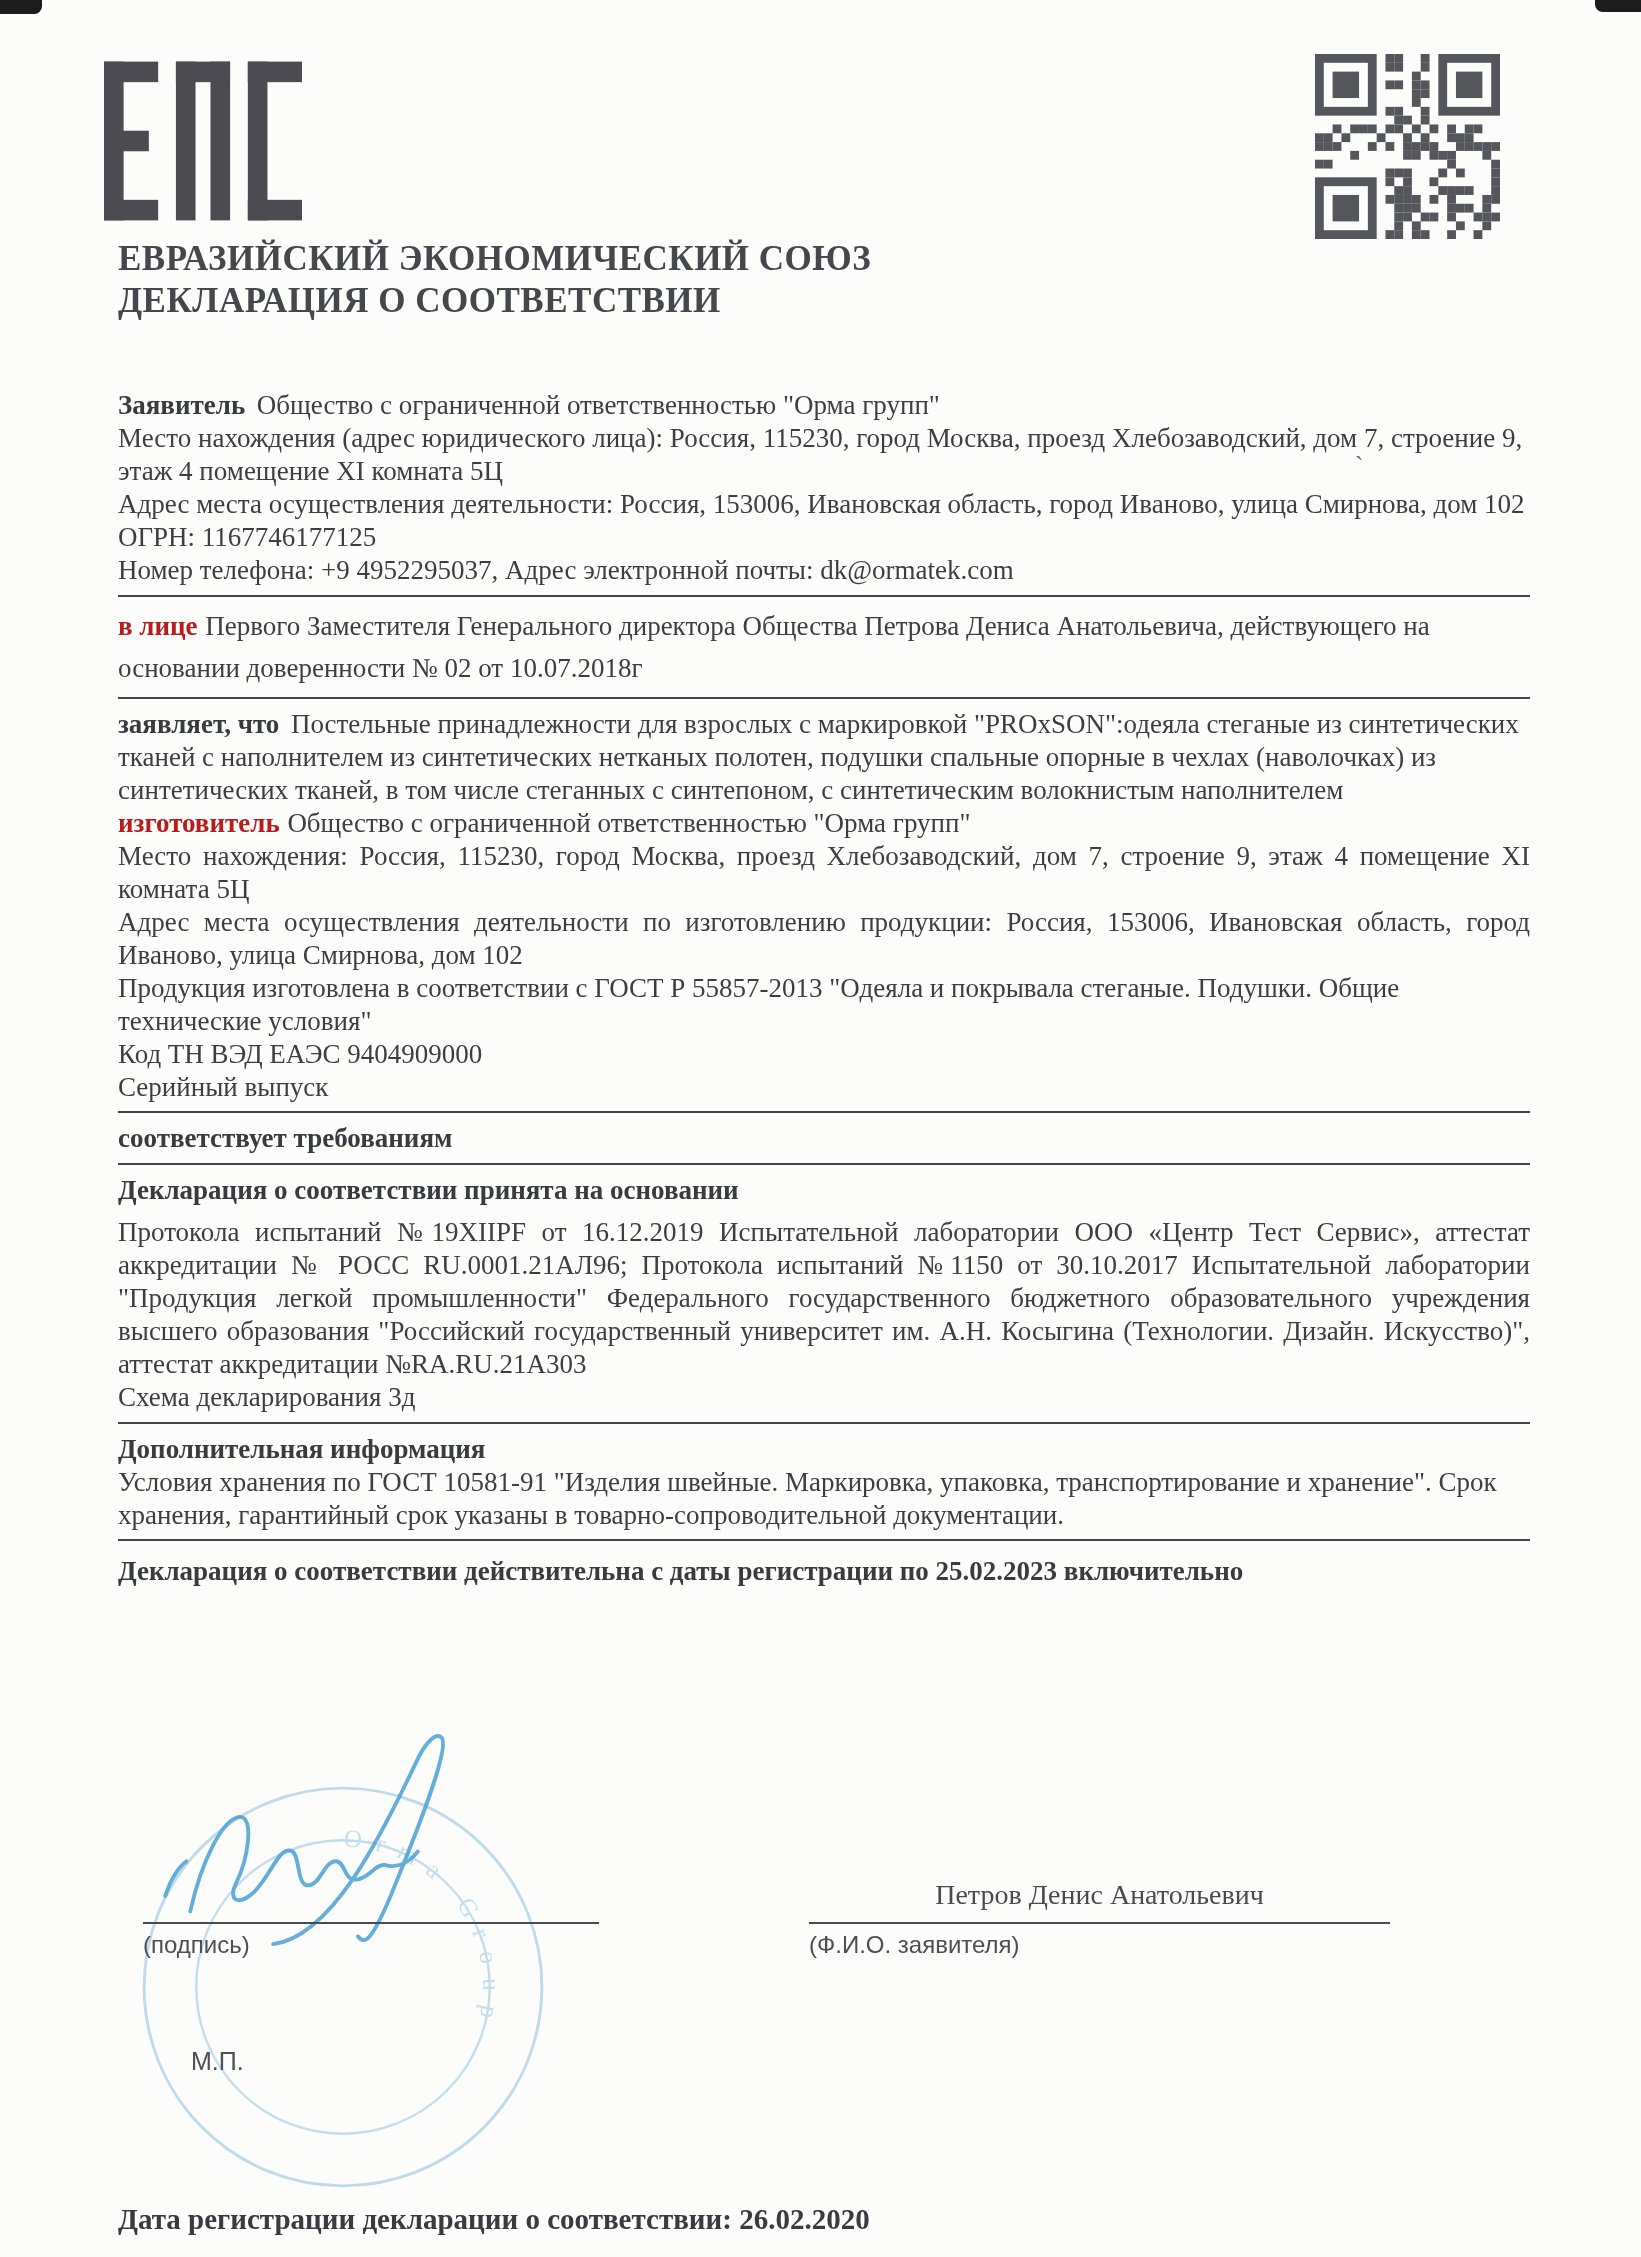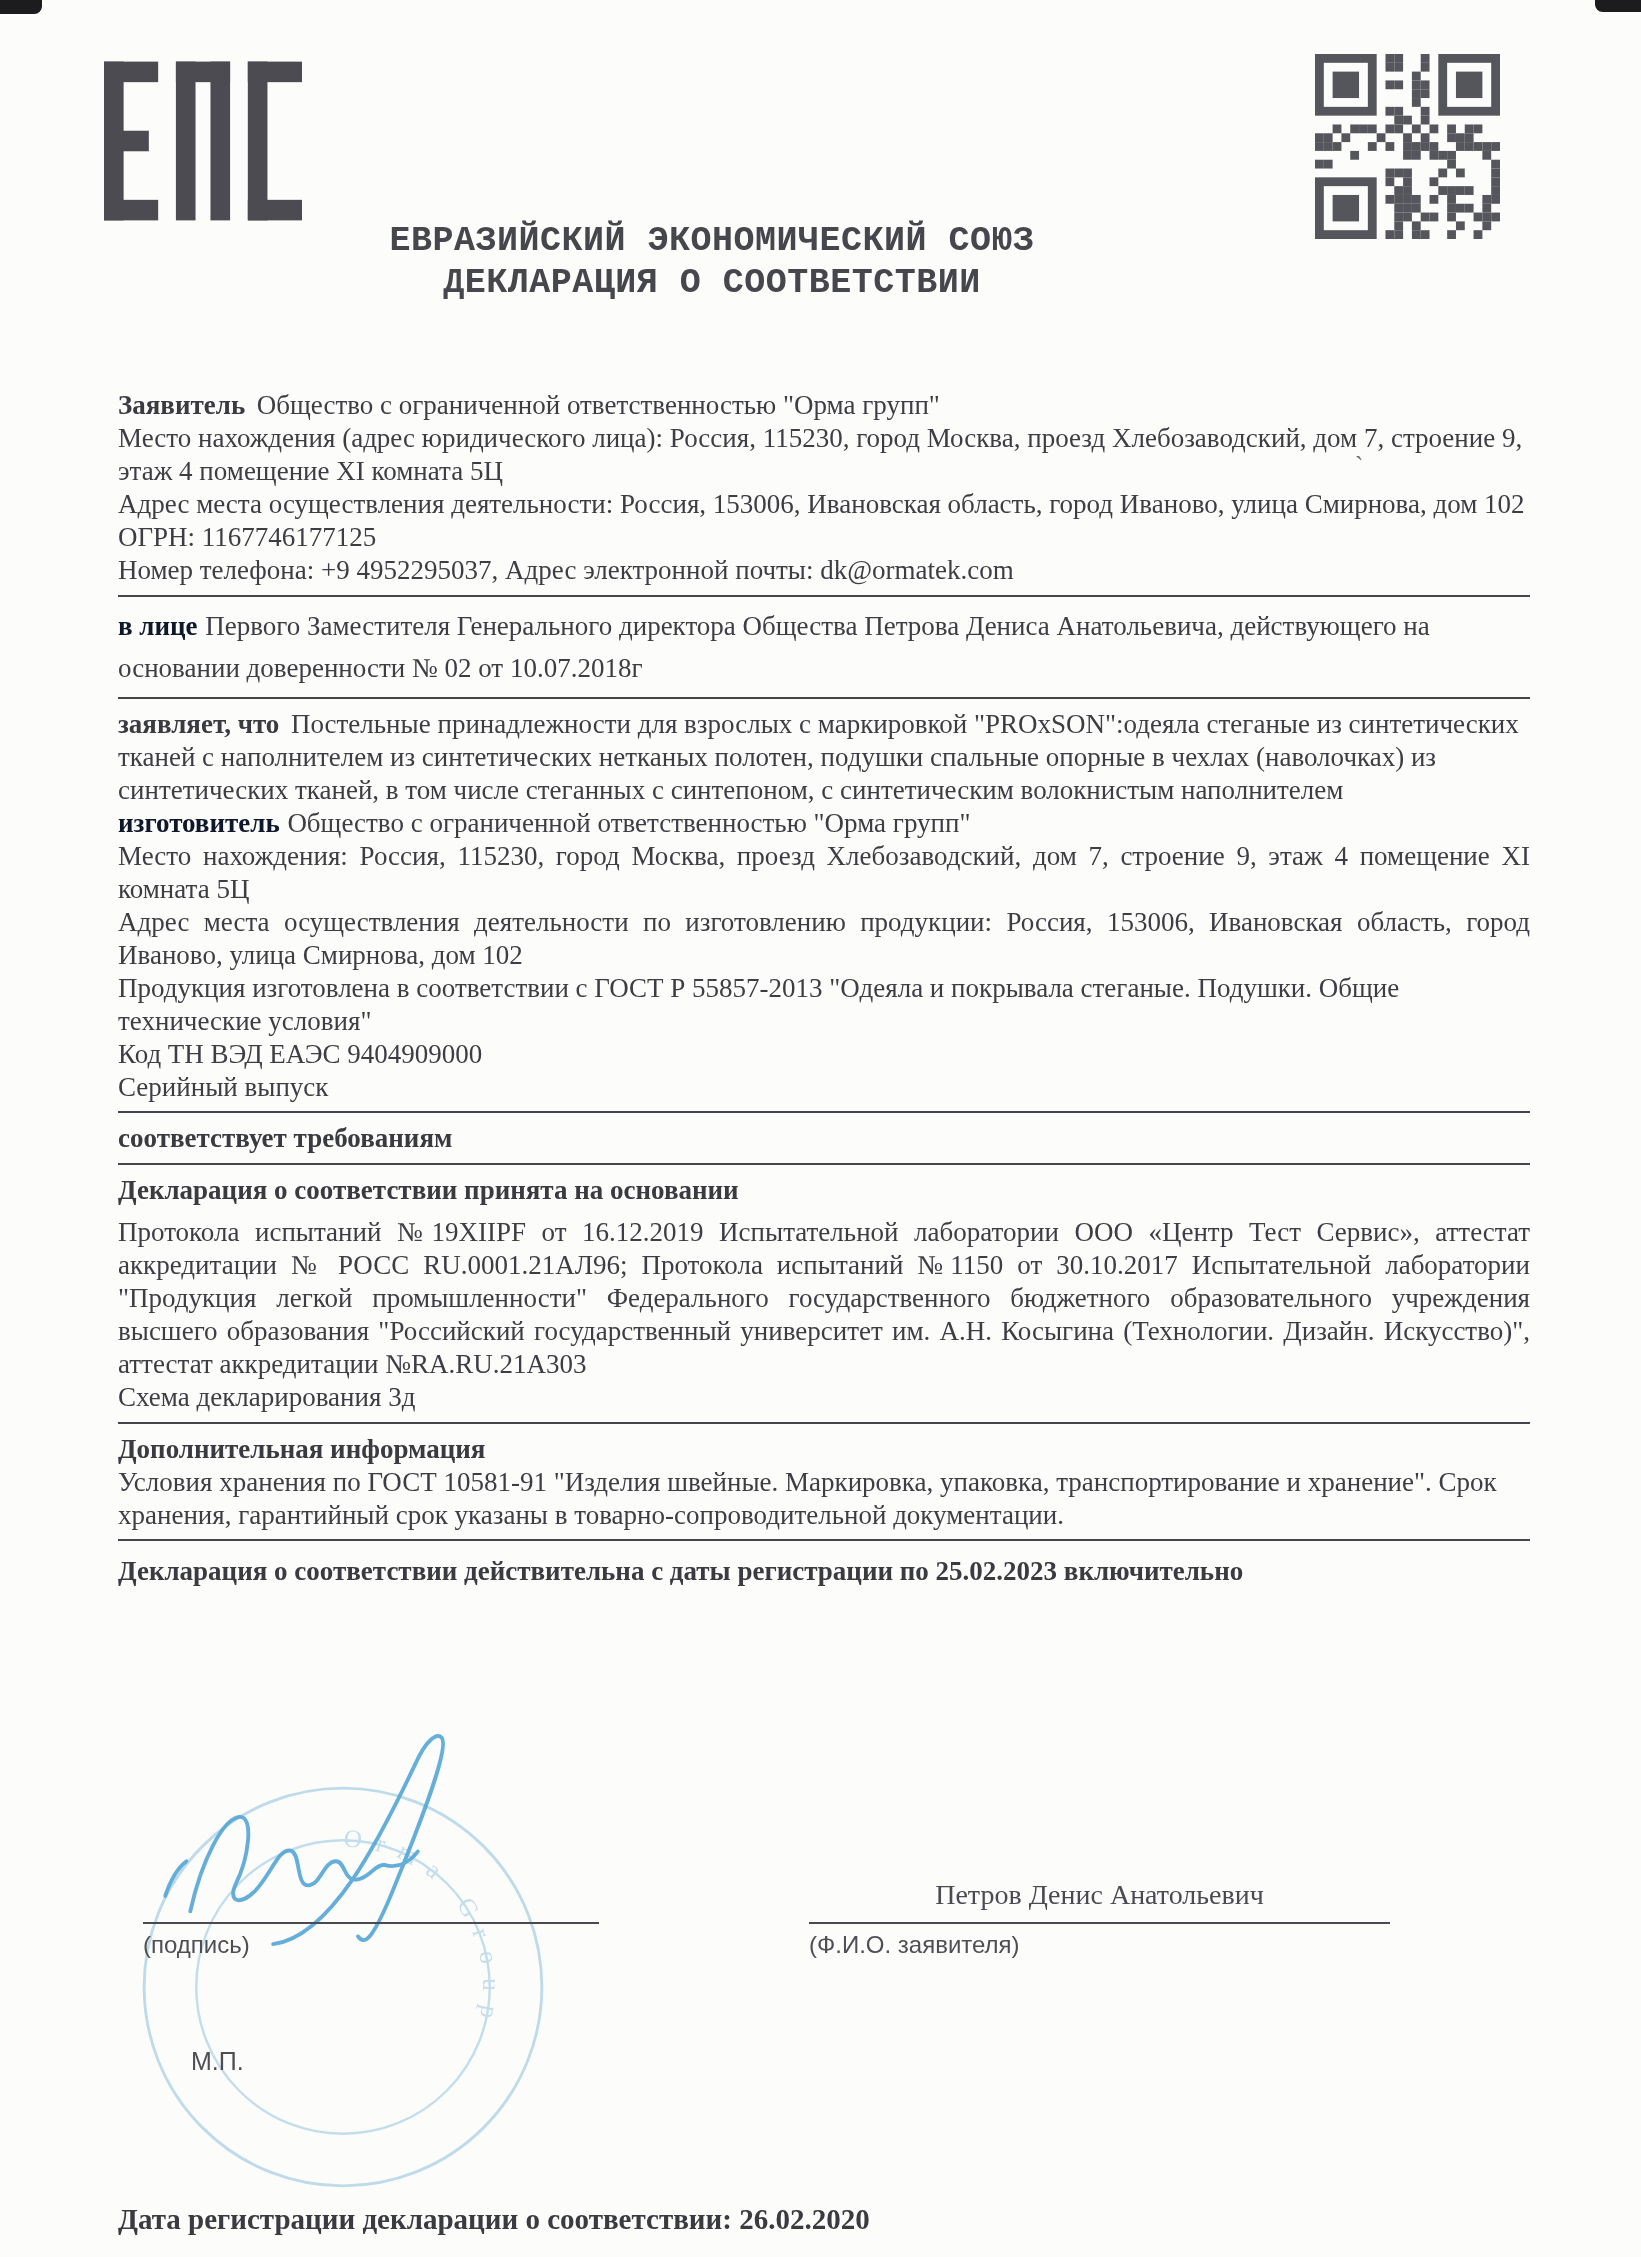--- a/index.html
+++ b/index.html
@@ -13,32 +13,32 @@
   .corner { position:absolute; background:#1c1c1e; }
   .corner-left  { left:0; top:0; width:42px; height:13.5px; border-bottom-right-radius:7.7px; }
   .corner-right { right:0; top:0; width:46px; height:11.6px; border-bottom-left-radius:7.7px; }
   .tick-artifact { position:absolute; left:1355px; top:452px; color:#6b6b70; font-size:25px; }
 
   .eac-logo { position:absolute; left:104px; top:58px; width:198px; height:166px; }
   .eac-logo rect { fill:#4b4b51; }
   .qr { position:absolute; left:1315px; top:54px; width:185px; height:185px; }
 
   .title {
-    position:absolute; left:118px; top:220px; width:1188px;
-    text-align:center; font-weight:bold; font-size:35px; line-height:42px;
-    color:#46464d; letter-spacing:0.5px;font-family:Liberation Mono, monospace;
+    position:absolute; left:118px; top:238px; width:1188px;
+    font-weight:bold; font-size:35px; line-height:42px;
+    color:#46464d; letter-spacing:0.5px;
   }
 
   .content {
     position:absolute; left:118px; top:389px; width:1412px;
     font-size:27px; line-height:33px;
   }
   .content p { margin:0; }
   .lbl { font-weight:bold; margin-right:11.6px; color:#3a3a41; }
-  .lbl-tight { font-weight:bold; margin-right:7.7px; color:#0f172a; }
+  .lbl-tight { font-weight:bold; margin-right:7.7px; color:#b91c1c; }
   .js { text-align:justify; }
   .loose { line-height:42px; }
   .heading { font-weight:bold; color:#3a3a41; }
   .gap-top { margin-top:9.7px !important; }
   .rule { border:none; border-top:2.2px solid #43454a; margin:7.7px 0 8.7px 0; height:0; }
   .bold-par { font-weight:bold; color:#3a3a41; }
 
   
   .stamp { position:absolute; left:92px; top:1736px; width:502px; height:502px; opacity:.85; }
   .signature { position:absolute; left:130px; top:1707px; width:483px; height:241px; }

